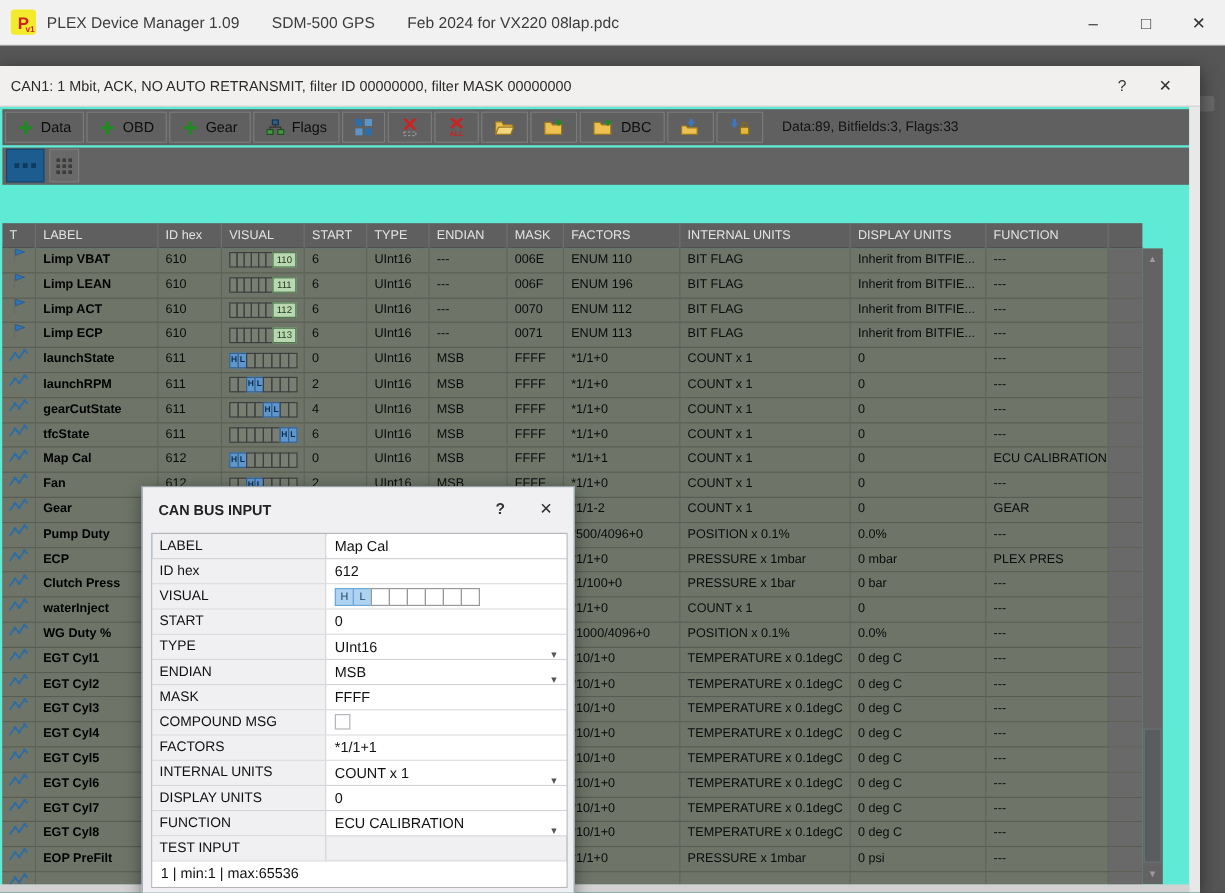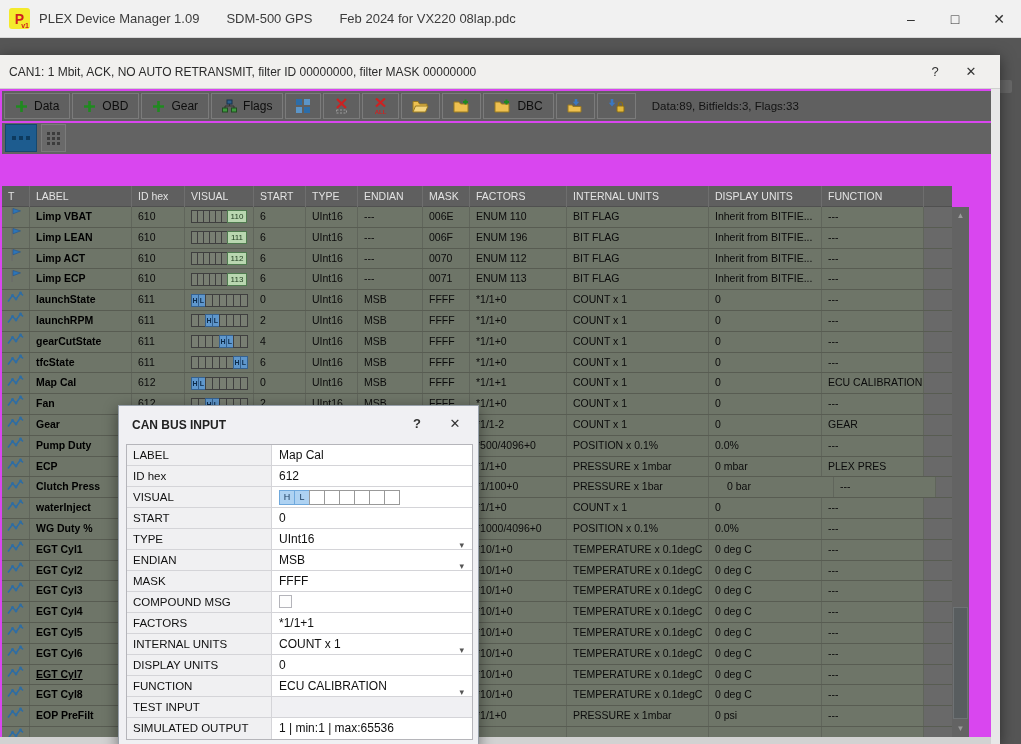--- a/index.html
+++ b/index.html
@@ -15,21 +15,21 @@
   .app-icon .v1{position:absolute;right:1px;bottom:0px;color:#cf1f1f;font-size:7px;font-weight:bold;}
   .main-title{margin-left:9px;font-size:13px;color:#3c3c3c;display:flex;gap:27px;white-space:nowrap;}
   .win-controls{position:absolute;right:0;top:0;height:38px;display:flex;align-items:center;}
   .wbtn{width:44px;height:38px;display:flex;align-items:center;justify-content:center;
         font-size:14px;color:#333;cursor:default;}
   .content-strip{position:absolute;left:0;top:38px;width:1021px;height:706px;background:#565656;}
   .ghost1{position:absolute;left:916px;top:42px;width:96px;height:13px;background:#686868;border-radius:2px;}
   .ghost2{position:absolute;left:388px;top:42px;width:16px;height:12px;background:#474747;}
   .ghost3{position:absolute;left:528px;top:42px;width:16px;height:12px;background:#474747;}
   
-  .can-window{position:absolute;left:0px;top:55px;width:1000px;height:689px;background:#d946ef;
+  .can-window{position:absolute;left:0px;top:55px;width:1000px;height:689px;background:#5eead4;
               box-shadow:0 3px 14px rgba(0,0,0,.5);}
   .can-titlebar{position:absolute;left:0;top:0;width:1000px;height:34px;background:#f1f0ee;
                 display:flex;align-items:center;border-bottom:1px solid #cfcfcf;}
   .can-title{margin-left:9px;font-size:12px;color:#2b2b2b;white-space:nowrap;}
   .can-help{position:absolute;left:924px;top:6px;width:22px;height:22px;text-align:center;line-height:22px;
             font-size:13px;color:#333;}
   .can-close{position:absolute;left:960px;top:6px;width:22px;height:22px;text-align:center;line-height:22px;
              font-size:13px;color:#333;}
   .can-frame-right{position:absolute;left:991px;top:34px;width:9px;height:655px;background:#e8e8e8;}
   .can-frame-bottom{position:absolute;left:0px;top:682px;width:991px;height:7px;background:#d2d2d2;}
@@ -689,21 +689,21 @@
           <div class="cell" style="width: 53px;"></div>
           <div class="cell" style="width: 69px;">
             <div class="bits"></div>
           </div>
           <div class="cell" style="width: 52px;"></div>
           <div class="cell" style="width: 52px;"></div>
           <div class="cell" style="width: 65px;"></div>
           <div class="cell" style="width: 47px;"></div>
           <div class="cell" style="width: 97px;">*1/100+0</div>
           <div class="cell" style="width: 142px;">PRESSURE x 1bar</div>
-          <div class="cell" style="width: 113px; margin-left: 12px;">0 bar</div>
+          <div class="cell" style="width: 113px;">0 bar</div>
           <div class="cell" style="width: 102px;">---</div>
           <div class="cell fill" style="flex: 1 1 0%;"></div>
         </div>
         <div class="trow">
           <div class="cell icn" style="width: 28px;">
             <span><svg width="17" height="12">
                 <polyline points="1,10.5 5.5,4.5 9,8 13.5,2 16,4.5" fill="none" stroke="#2e6da4" stroke-width="1.5"></polyline>
                 <circle cx="5.5" cy="4.5" r="1.4" fill="#2e6da4"></circle>
                 <circle cx="9" cy="8" r="1.4" fill="#2e6da4"></circle>
                 <circle cx="13.5" cy="2" r="1.4" fill="#2e6da4"></circle>
@@ -894,21 +894,21 @@
         </div>
         <div class="trow">
           <div class="cell icn" style="width: 28px;">
             <span><svg width="17" height="12">
                 <polyline points="1,10.5 5.5,4.5 9,8 13.5,2 16,4.5" fill="none" stroke="#2e6da4" stroke-width="1.5"></polyline>
                 <circle cx="5.5" cy="4.5" r="1.4" fill="#2e6da4"></circle>
                 <circle cx="9" cy="8" r="1.4" fill="#2e6da4"></circle>
                 <circle cx="13.5" cy="2" r="1.4" fill="#2e6da4"></circle>
               </svg></span>
           </div>
-          <div class="cell lab" style="width: 102px; text-decoration: underline;">EGT Cyl7</div>
+          <div class="cell lab" style="width: 102px;">EGT Cyl7</div>
           <div class="cell" style="width: 53px;"></div>
           <div class="cell" style="width: 69px;">
             <div class="bits"></div>
           </div>
           <div class="cell" style="width: 52px;"></div>
           <div class="cell" style="width: 52px;"></div>
           <div class="cell" style="width: 65px;"></div>
           <div class="cell" style="width: 47px;"></div>
           <div class="cell" style="width: 97px;">*10/1+0</div>
           <div class="cell" style="width: 142px;">TEMPERATURE x 0.1degC</div>
@@ -1063,19 +1063,18 @@
           <div class="fvalue"><span>0</span></div>
         </div>
         <div class="frow">
           <div class="flabel">FUNCTION</div>
           <div class="fvalue"><span>ECU CALIBRATION</span><span class="ddarrow">▾</span></div>
         </div>
         <div class="frow">
           <div class="flabel">TEST INPUT</div>
         </div>
         <div class="frow">
-          <div class="flabel">SIMULATED OUTPUT</div>
           <div class="fvalue"><span>1  | min:1  | max:65536</span></div>
         </div>
       </div>
   </div>
 
 </div>
 
 </body></html>

